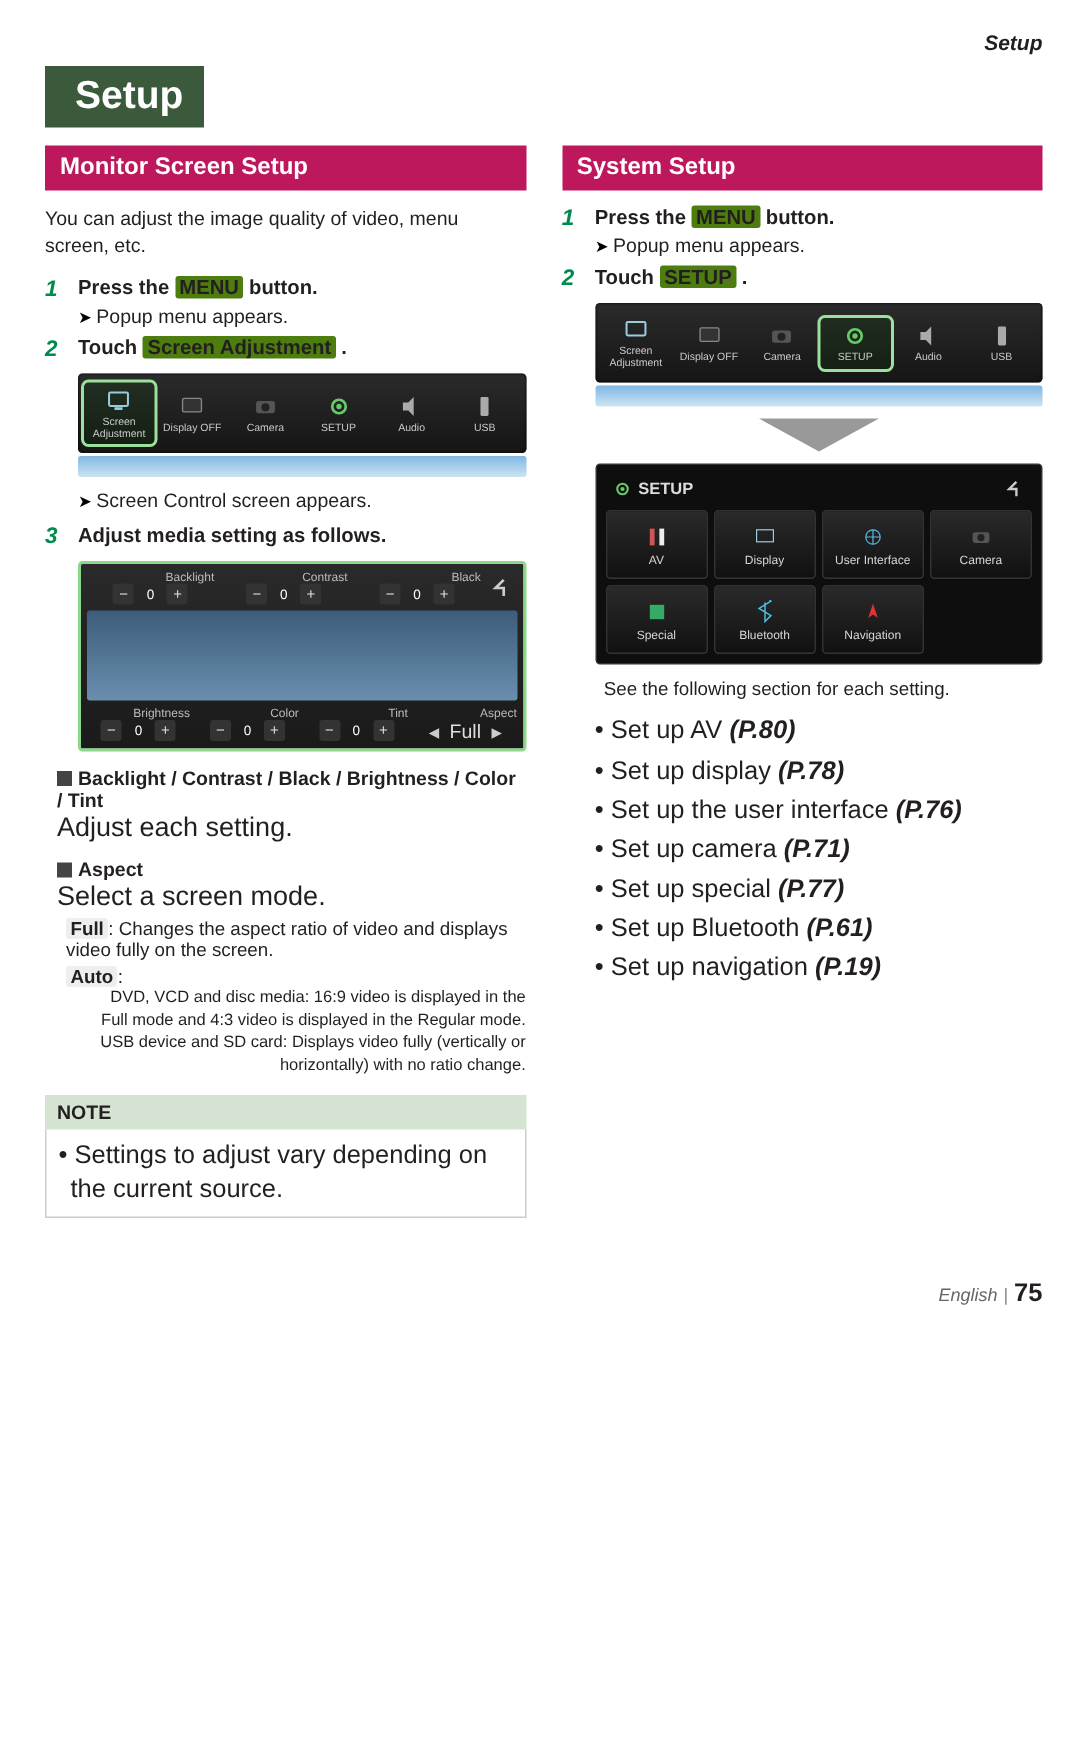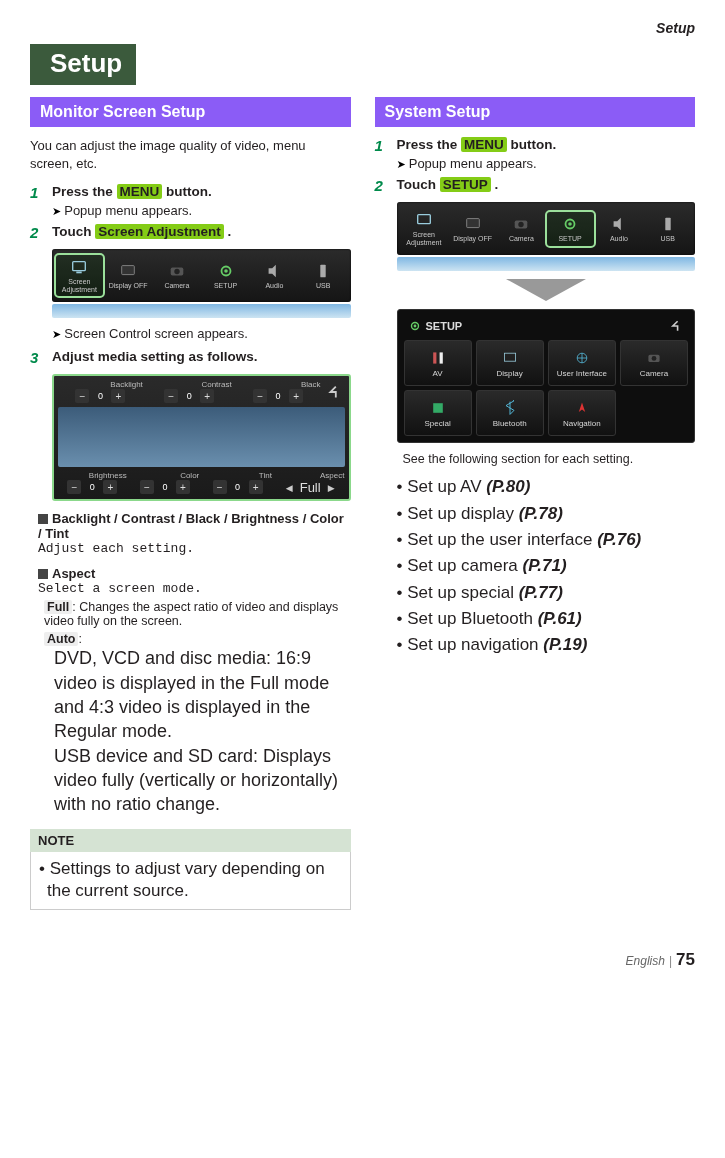--- a/index.html
+++ b/index.html
@@ -14,29 +14,29 @@
   .top-header { font-style: italic; font-weight: 700; font-size: 14px; text-align: right; margin-bottom: 8px; }
   .title-bar { display: flex; align-items: stretch; margin-bottom: 12px; }
   .title-bar .accent { width: 10px; background: #3b5a3c; }
   .title-bar .title-box {
     background: #3b5a3c; color: #fff; font-weight: 700; font-size: 26px;
     padding: 4px 14px 6px 10px; font-style: normal;
   }
   .columns { display: flex; gap: 24px; }
   .col { flex: 1; min-width: 0; }
   .section-head {
-    background: #8b5cf6; color: #fff; font-weight: 700; font-size: 16px;
+    background: #be185d; color: #fff; font-weight: 700; font-size: 16px;
     padding: 6px 10px; margin-bottom: 10px;
   }
   .intro { font-size: 13px; line-height: 1.35; margin-bottom: 12px; }
   .step { display: flex; gap: 8px; margin-bottom: 6px; }
   .step-num { color: #008a4b; font-weight: 700; font-size: 15px; width: 14px; flex-shrink: 0; font-style: italic;}
   .step-body { flex: 1; }
   .step-main { font-weight: 700; font-size: 13.5px; }
-  .step-main .kw { background: #84cc16; padding: 0 3px; border-radius: 2px; }
+  .step-main .kw { background: #4d7c0f; padding: 0 3px; border-radius: 2px; }
   .step-sub { margin-top: 4px; font-size: 13px; }
   .chev::before { content: "➤"; font-size: 11px; margin-right: 3px; color: #000;}
   .scr-wrap { margin: 8px 0 8px 22px; }
   .scr-dark {
     background: linear-gradient(#2b2b2b, #151515);
     border-radius: 3px; padding: 6px 4px; display: flex; gap: 2px;
     align-items: center; box-shadow: inset 0 0 2px #000;
   }
   .popup-tile {
     flex: 1; text-align: center; color: #c8c8c8; font-size: 7px; line-height: 1.1;
@@ -73,24 +73,24 @@
   .adj-label { font-size: 8px; text-align: right; color: #bbb; }
   .adj-ctrl { display: flex; align-items: center; justify-content: center; gap: 2px; }
   .adj-ctrl .btn { background: #333; width: 14px; height: 14px; display:flex;align-items:center;justify-content:center; color:#ddd; font-size:10px; border-radius:2px;}
   .adj-ctrl .val { width: 18px; text-align:center; font-size: 9px; color:#fff; }
   .adj-mid { height: 60px; background: linear-gradient(#3c5c7a,#6a8fae); margin: 4px 0; border-radius:2px; }
   .adj-aspect { display:flex; align-items:center; justify-content:center; gap:3px; }
   .adj-aspect .tri { color:#ccc; font-size:9px; }
   .back-ic { width:18px;height:18px; }
   .sub-sq { display:inline-block; width:10px; height:10px; background:#444; margin-right:4px; vertical-align: -1px;}
   .sub-heading { font-weight: 700; margin-top: 10px; margin-left: 8px; font-size: 13px;}
-  .sub-text { margin-left: 8px; font-size: 13px; font-family: Liberation Mono, monospace; }
+  .sub-text { margin-left: 8px; font-size: 18px; }
   .opt-row { margin-left: 14px; margin-top: 4px; font-size: 12.5px; }
   .opt-row .opt-name { font-weight: 700; background: #eee; padding: 0 3px; border-radius:2px;}
-  .opt-detail { margin-left: 24px; font-size: 18px; line-height: 1.35; }
+  .opt-detail { margin-left: 24px; font-size: 11px; line-height: 1.35; text-align: right; }
   .note-box { margin-top: 12px; }
   .note-head { background: #d5e3d3; font-weight: 700; padding: 4px 8px; font-size: 13px;}
   .note-body { border: 1px solid #ccc; border-top: none; padding: 6px 8px; font-size: 17px; line-height:1.35;}
   .note-body li { list-style: none; text-indent: -8px; padding-left: 8px;}
   .note-body li::before { content: "• "; }
   .bul-list { margin: 6px 0 0 22px; font-size: 17px; line-height: 1.55; }
   .bul-list li { list-style: none; text-indent: -10px; padding-left: 10px; }
   .bul-list li::before { content: "•  "; }
   .bul-list .pp { font-style: italic; font-weight: 700; }
   .indent-text { margin-left: 28px; font-size: 12.5px; line-height:1.35; margin-top:4px;}

